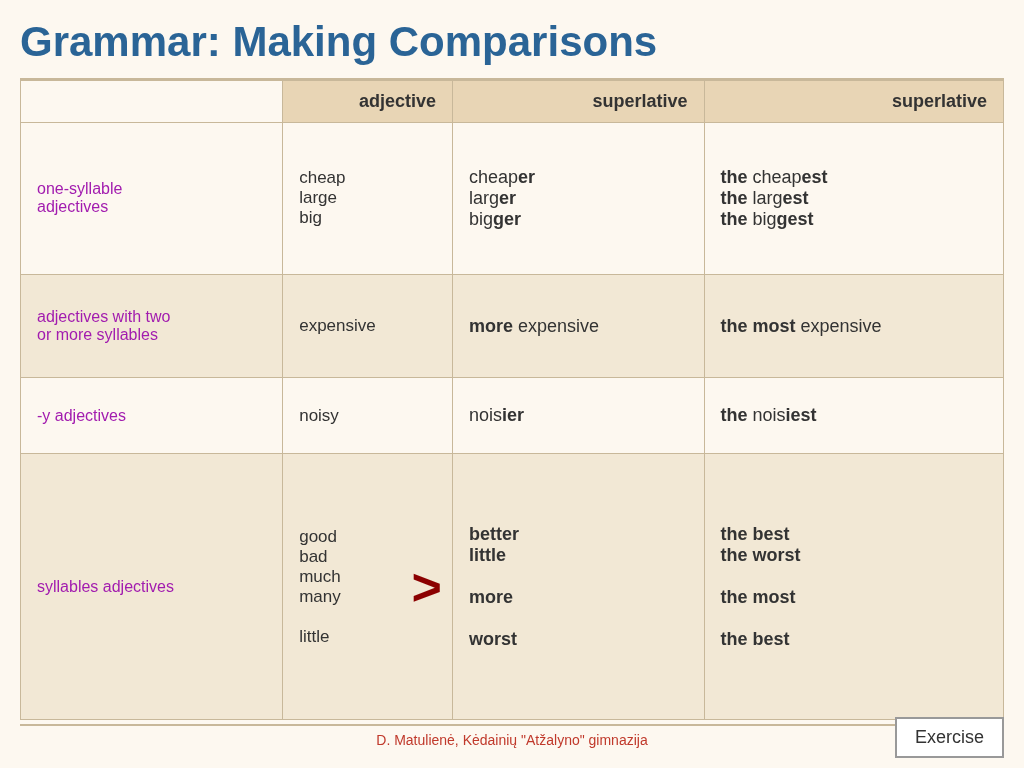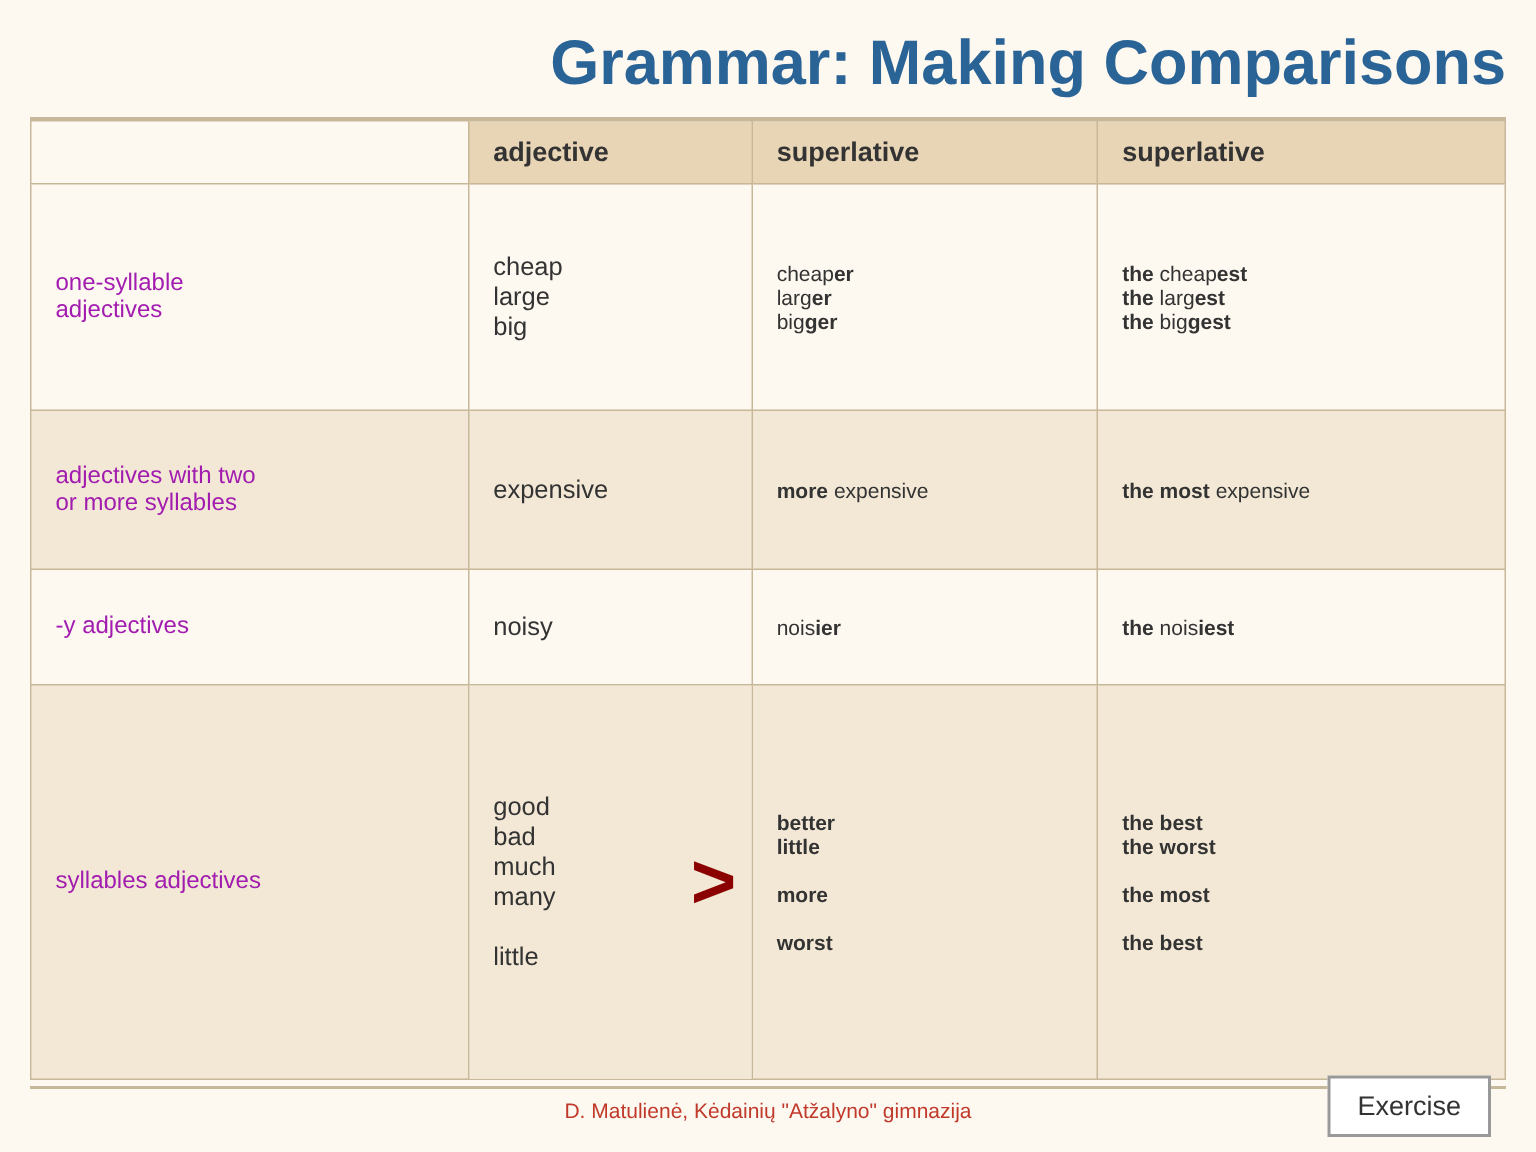--- a/index.html
+++ b/index.html
@@ -18,21 +18,21 @@
     .page-wrapper {
       width: 1024px;
       height: 768px;
       background: #fdf8f0;
       display: flex;
       flex-direction: column;
       padding: 0 20px 10px 20px;
     }
 
     .title {
-      text-align: right;
+      text-align: left;
       color: #2a6496;
       font-size: 42px;
       font-weight: bold;
       padding: 18px 0 12px 0;
       font-family: Arial, sans-serif;
     }
 
     .divider {
       border: none;
       border-top: 2px solid #c8b89a;
@@ -44,21 +44,21 @@
       border-collapse: collapse;
       flex: 1;
     }
 
     th {
       background: #e8d5b5;
       color: #333;
       font-weight: bold;
       font-size: 18px;
       padding: 10px 16px;
-      text-align: left;
+      text-align: right;
       border: 1px solid #c8b89a;
     }
 
     th:first-child {
       background: #fdf8f0;
       border: 1px solid #c8b89a;
     }
 
     td {
       border: 1px solid #c8b89a;
@@ -80,25 +80,25 @@
       color: #a21caf;
       font-size: 16px;
       font-style: normal;
     }
 
     .adj-cell {
       font-size: 17px;
     }
 
     .comp-cell {
-      font-size: 14px;
+      font-size: 18px;
     }
 
     .super-cell {
-      font-size: 14px;
+      font-size: 18px;
     }
 
     .gt-symbol {
       font-size: 52px;
       font-weight: bold;
       color: #8B0000;
       display: inline-block;
     }
 
     .exercise-btn {
@@ -180,15 +180,15 @@
           <b>the best</b><br><b>the worst</b><br><br><b>the most</b><br><br><b>the best</b>
         </td>
       </tr>
     </tbody>
   </table>
 
   <hr class="divider" style="margin-top:4px;">
 
   <div class="footer-row">
     <span style="color:#c0392b; font-size:14px; padding: 6px 0;">D. Matulienė, Kėdainių "Atžalyno" gimnazija</span>
-    <button class="exercise-btn" style="position:absolute; right:10px; bottom:0;">Exercise</button>
+    <button class="exercise-btn" style="position:absolute; right:0; bottom:0;">Exercise</button>
   </div>
 </div>
 
 </body></html>

